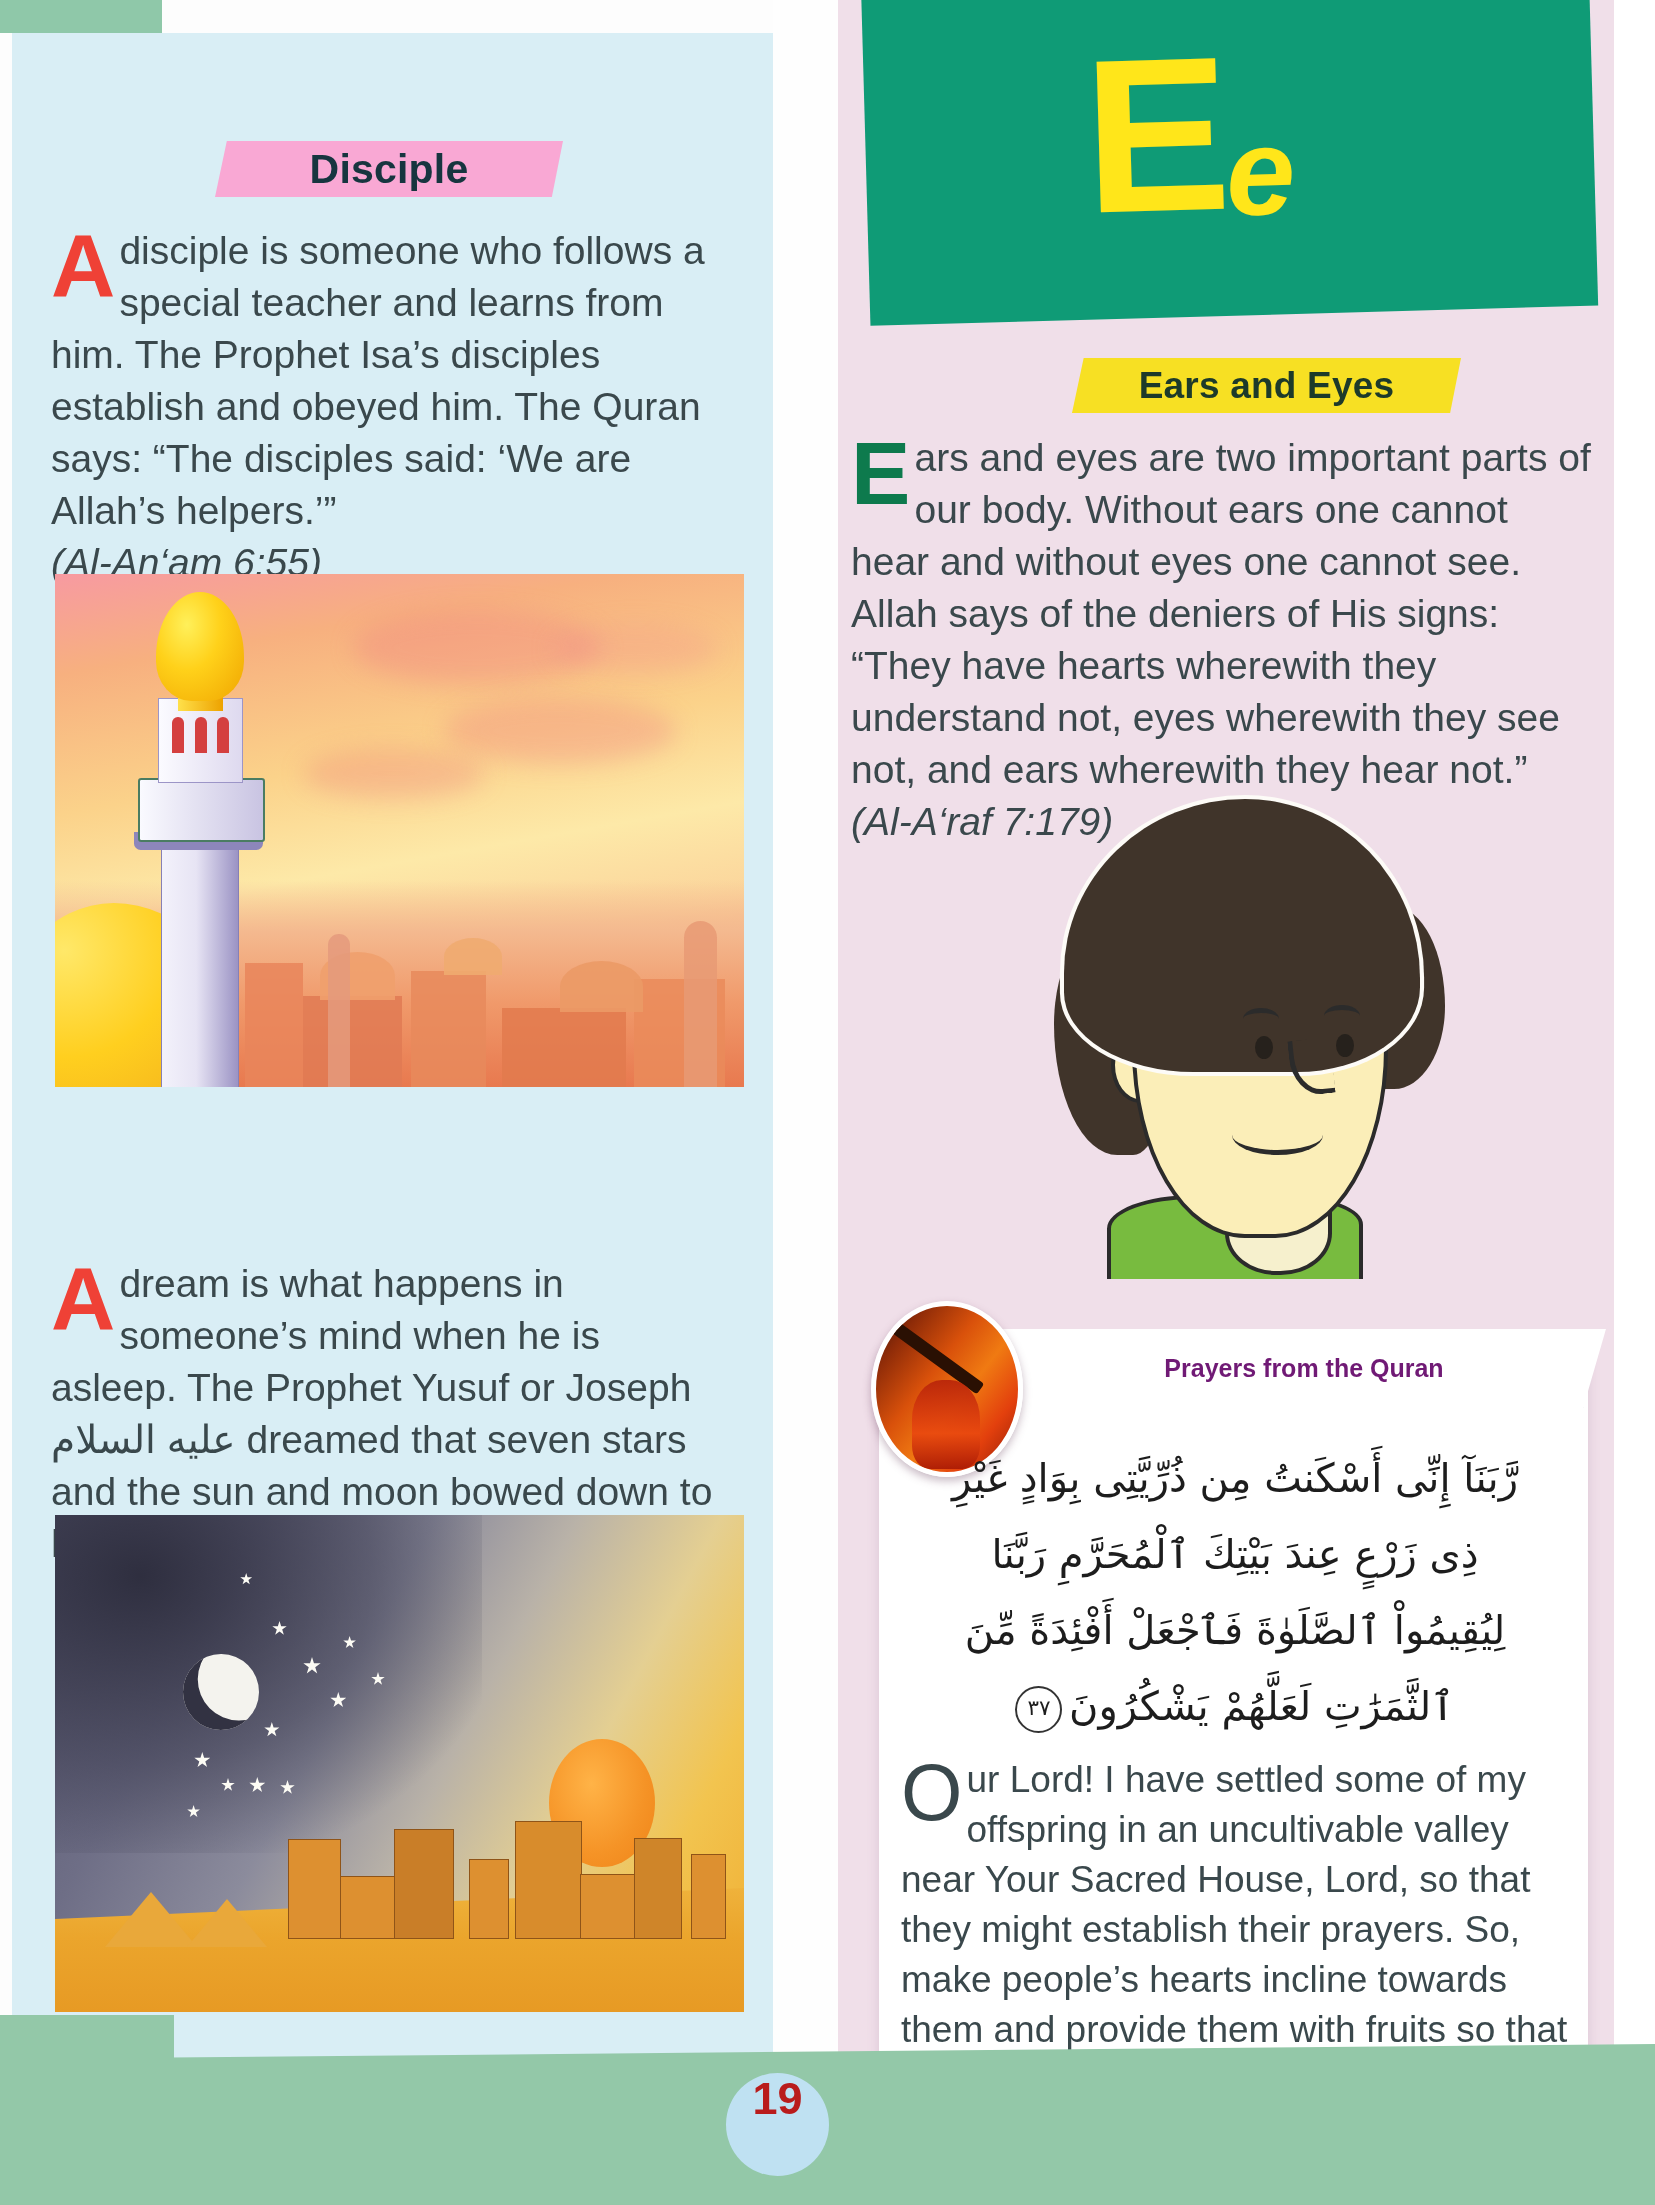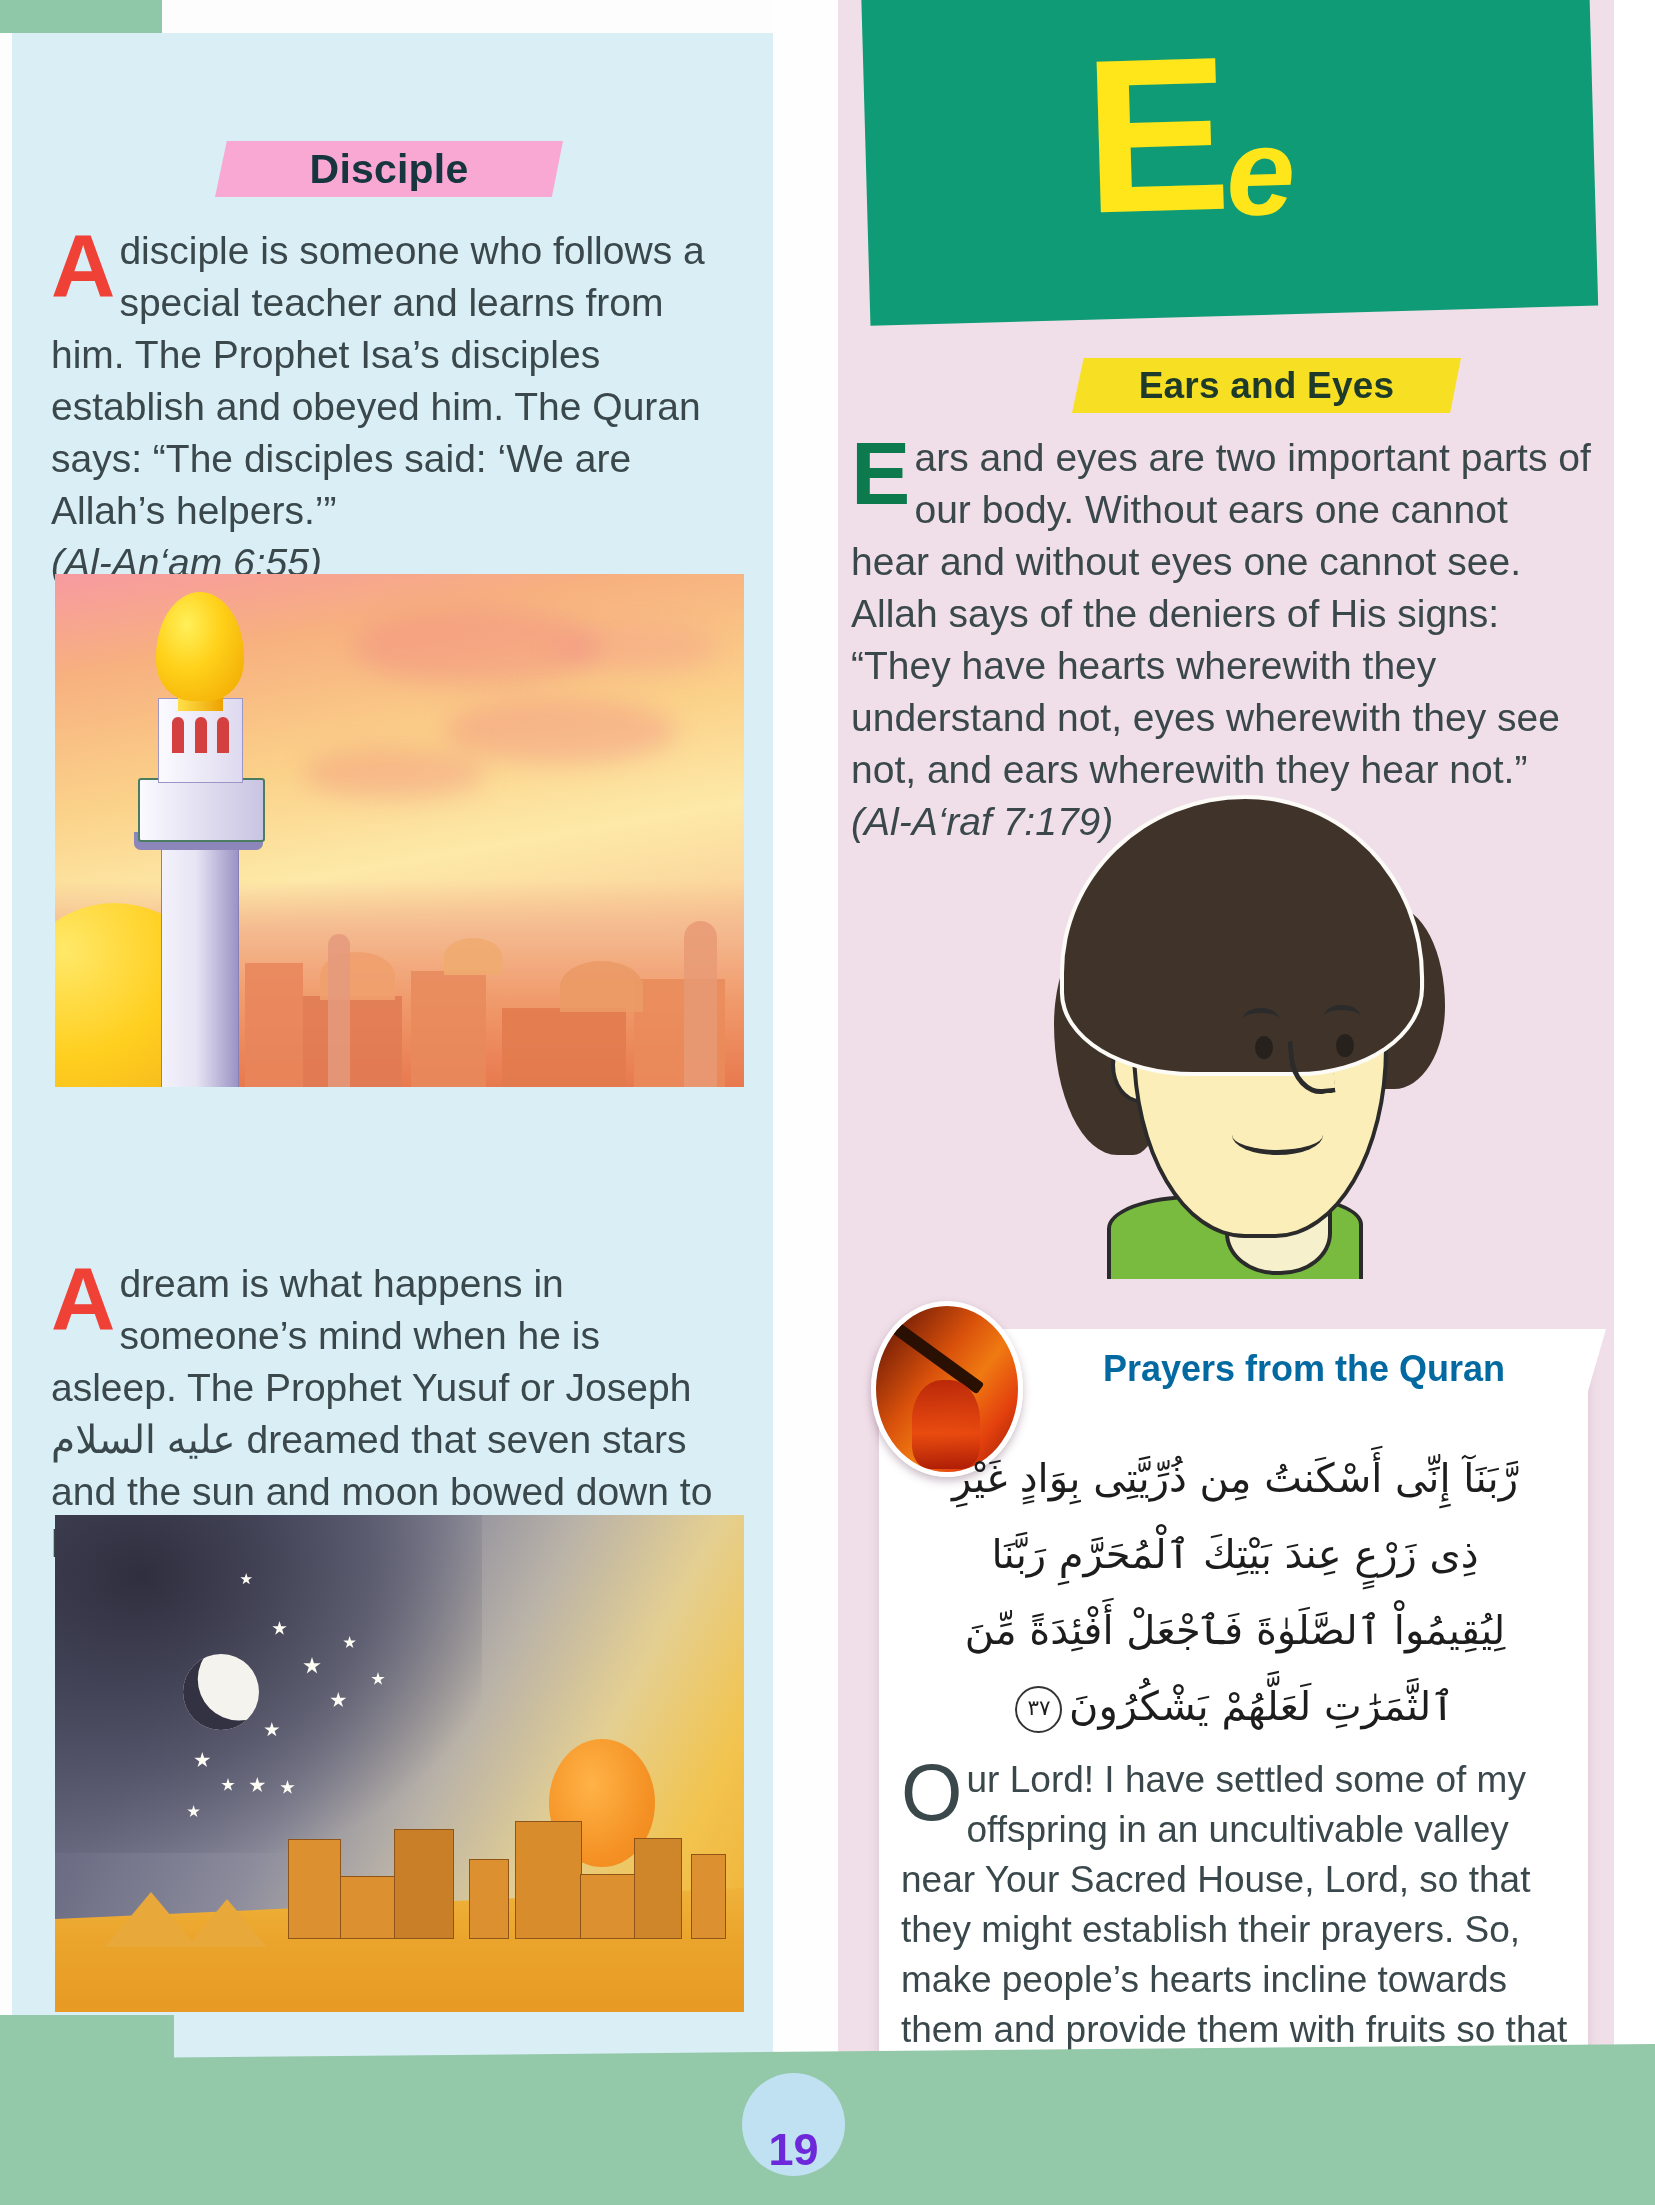--- a/index.html
+++ b/index.html
@@ -411,23 +411,23 @@
     left: 952px; top: 1329px;
     width: 654px; height: 79px;
     background: #ffffff;
     clip-path: polygon(0 0, 100% 0, 96.5% 100%, 0 100%);
     box-shadow: 0 4.1px 8.3px rgba(120,90,120,0.20);
     display: flex;
     align-items: center;
     justify-content: center;
   }
   #prayers-tab-label {
-    font-size: 36px;
+    font-size: 25px;
     font-weight: bold;
-    color: #0369a1;
+    color: #701a75;
     padding-left: 50px;
   }
   #prayers-photo {
     position: absolute;
     left: 871px; top: 1301px;
     width: 142px; height: 166px;
     border-radius: 50%;
     background:
       linear-gradient(128deg, #3a1206 0%, #8e2b08 18%, #d9510b 40%, #f07a12 58%, #e3400d 78%, #8f1a06 100%);
     border: 5.8px solid #ffffff;
@@ -481,30 +481,30 @@
     left: 901px; top: 1755px;
     width: 679px;
     color: #3a484c;
     font-size: 37px;
     line-height: 50px;
   }
 
   
   #page-number {
     position: absolute;
-    left: 742px; top: 2073px;
+    left: 726px; top: 2073px;
     width: 103px; height: 103px;
     border-radius: 50%;
     background: #bfe1f2;
     display: flex;
-    align-items: flex-end;
+    align-items: flex-start;
     justify-content: center;
     font-size: 45px;
     font-weight: bold;
-    color: #6d28d9;
+    color: #b91c1c;
   }
 </style>
 </head>
 <body>
 
 <div id="page">
 
   <div class="bg-white-base"></div>
   <div class="bg-green-top"></div>
 

